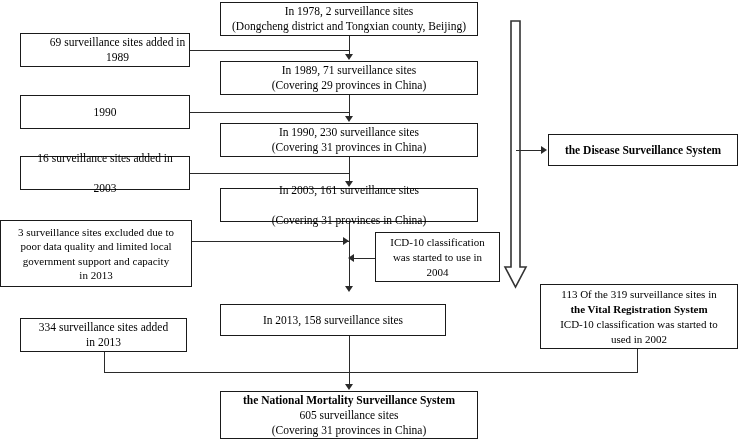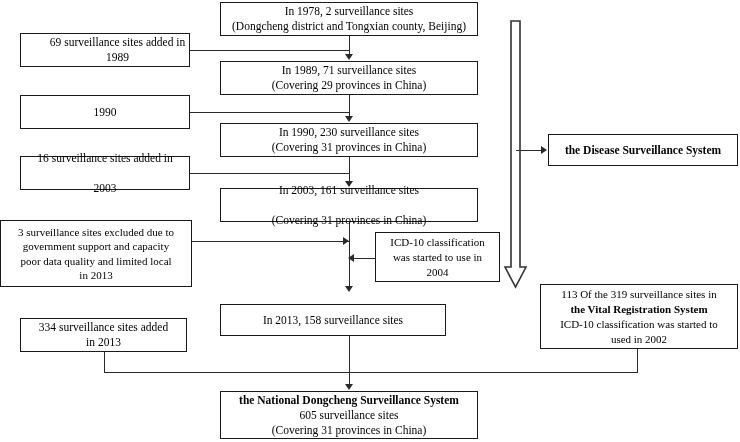--- a/index.html
+++ b/index.html
@@ -97,43 +97,43 @@
   <div class="box" style="left:220px; top:188px; width:258px; height:34px;gap:15px;">
     <span class="ln">In 2003, 161 surveillance sites</span>
     <span class="ln">(Covering 31 provinces in China)</span>
   </div>
 
   <div class="box" style="left:220px; top:304px; width:226px; height:32px;">
     <span class="ln">In 2013, 158 surveillance sites</span>
   </div>
 
   <div class="box" style="left:220px; top:391px; width:258px; height:48px;">
-    <span class="ln b">the National Dongcheng Surveillance System</span>
+    <span class="ln b">the National Mortality Surveillance System</span>
     <span class="ln">605 surveillance sites</span>
     <span class="ln">(Covering 31 provinces in China)</span>
   </div>
 
   <div class="box" style="left:20px; top:33px; width:170px; height:34px;padding-left:29px;">
     <span class="ln">69 surveillance sites added in</span>
     <span class="ln">1989</span>
   </div>
 
   <div class="box" style="left:20px; top:95px; width:170px; height:34px;">
     <span class="ln">1990</span>
   </div>
 
   <div class="box" style="left:20px; top:156px; width:170px; height:34px;gap:15px;">
     <span class="ln">16 surveillance sites added in</span>
     <span class="ln">2003</span>
   </div>
 
   <div class="box" style="left:0px; top:220px; width:192px; height:67px; font-size:11px; line-height:14.5px;">
     <span class="ln">3 surveillance sites excluded due to</span>
+    <span class="ln">poor data quality and limited local</span>
     <span class="ln">government support and capacity</span>
-    <span class="ln">poor data quality and limited local</span>
     <span class="ln">in 2013</span>
   </div>
 
   <div class="box" style="left:20px; top:318px; width:167px; height:34px;">
     <span class="ln">334 surveillance sites added</span>
     <span class="ln">in 2013</span>
   </div>
 
   <div class="box" style="left:375px; top:232px; width:125px; height:50px; font-size:11px; line-height:15px;">
     <span class="ln">ICD-10 classification</span>

